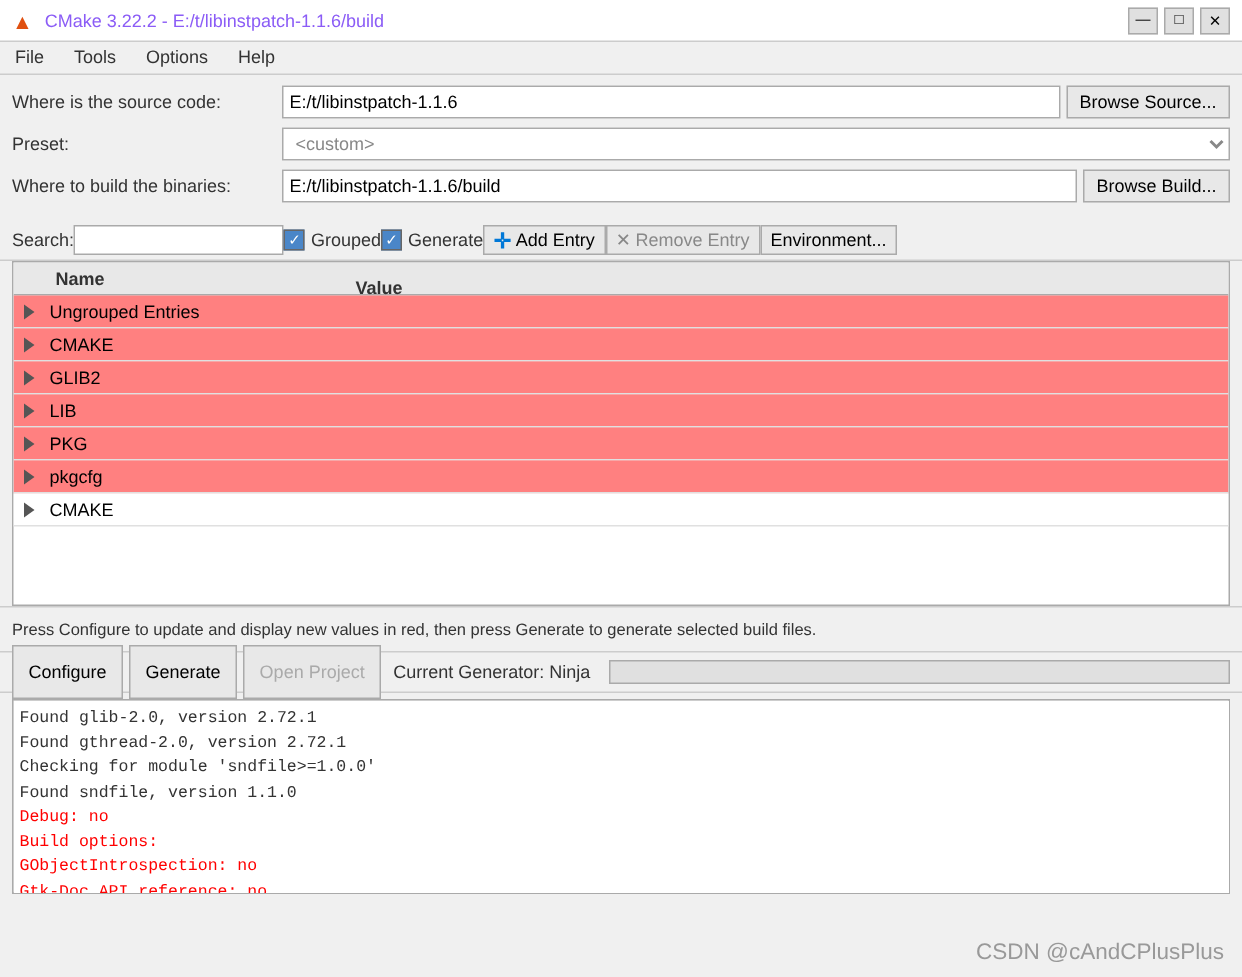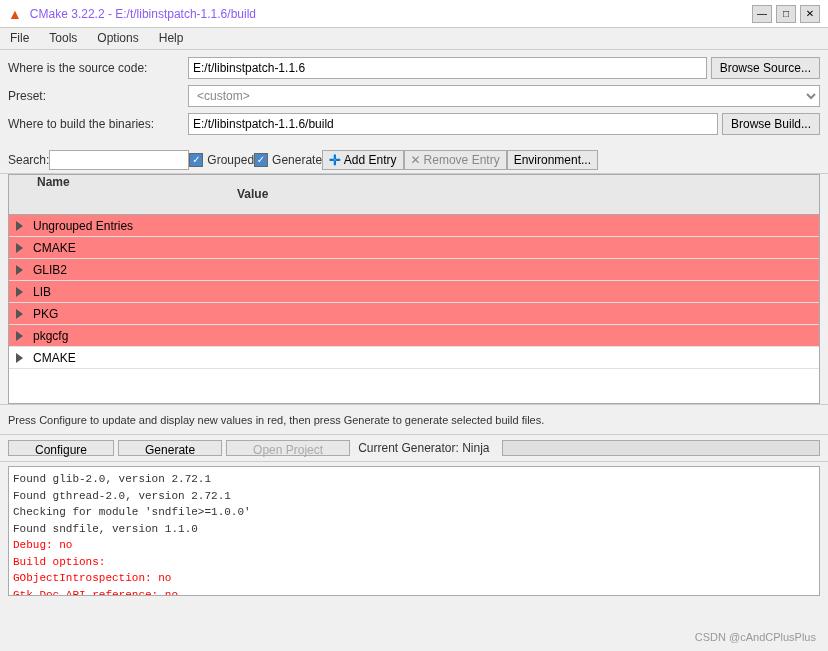--- a/index.html
+++ b/index.html
@@ -178,22 +178,22 @@
       border: 1px solid #aaa;
       margin: 0 8px;
       background: #fff;
       height: 230px;
       overflow-y: auto;
     }
     .table-header {
       display: flex;
       background: #e8e8e8;
       border-bottom: 1px solid #aaa;
-      height: 40px;
-      align-items: flex-start;
+      height: 22px;
+      align-items: center;
     }
     .table-header-cell {
       font-size: 12px;
       font-weight: bold;
       color: #333;
       padding: 0 8px;
     }
     .table-header-cell.name-col { width: 200px; flex-shrink: 0; }
     .table-header-cell.value-col { flex: 1; margin-top: 12px; }
     .table-row {
@@ -235,26 +235,26 @@
       display: flex;
       align-items: center;
       padding: 3px 8px;
       gap: 4px;
       background: #f0f0f0;
       border-top: 1px solid #ccc;
       border-bottom: 1px solid #ccc;
       height: 28px;
     }
     .action-btn {
-      padding: 2px 26px;
-      border: 1px solid #aaa;
-      background: #e8e8e8;
-      cursor: pointer;
-      font-size: 12px;
-      height: 16px;
+      padding: 2px 10px;
+      border: 1px solid #aaa;
+      background: #e8e8e8;
+      cursor: pointer;
+      font-size: 12px;
+      height: 36px;
     }
     .action-btn.disabled {
       color: #aaa;
       cursor: default;
     }
     .generator-text {
       font-size: 12px;
       color: #333;
       margin-left: 4px;
       text-align: right;
@@ -275,21 +275,21 @@
       overflow-y: auto;
       font-family: 'Courier New', monospace;
       font-size: 11px;
     }
     .log-line { color: #333; line-height: 1.5; }
     .log-line.red { color: #ff0000; }
     .watermark {
       position: absolute;
       bottom: 8px;
       right: 12px;
-      font-size: 11px;
+      font-size: 15px;
       color: #999;
       margin-top: 21px;
     }
     .triangle-right {
       display: inline-block;
       width: 0;
       height: 0;
       border-top: 5px solid transparent;
       border-bottom: 5px solid transparent;
       border-left: 7px solid #555;

